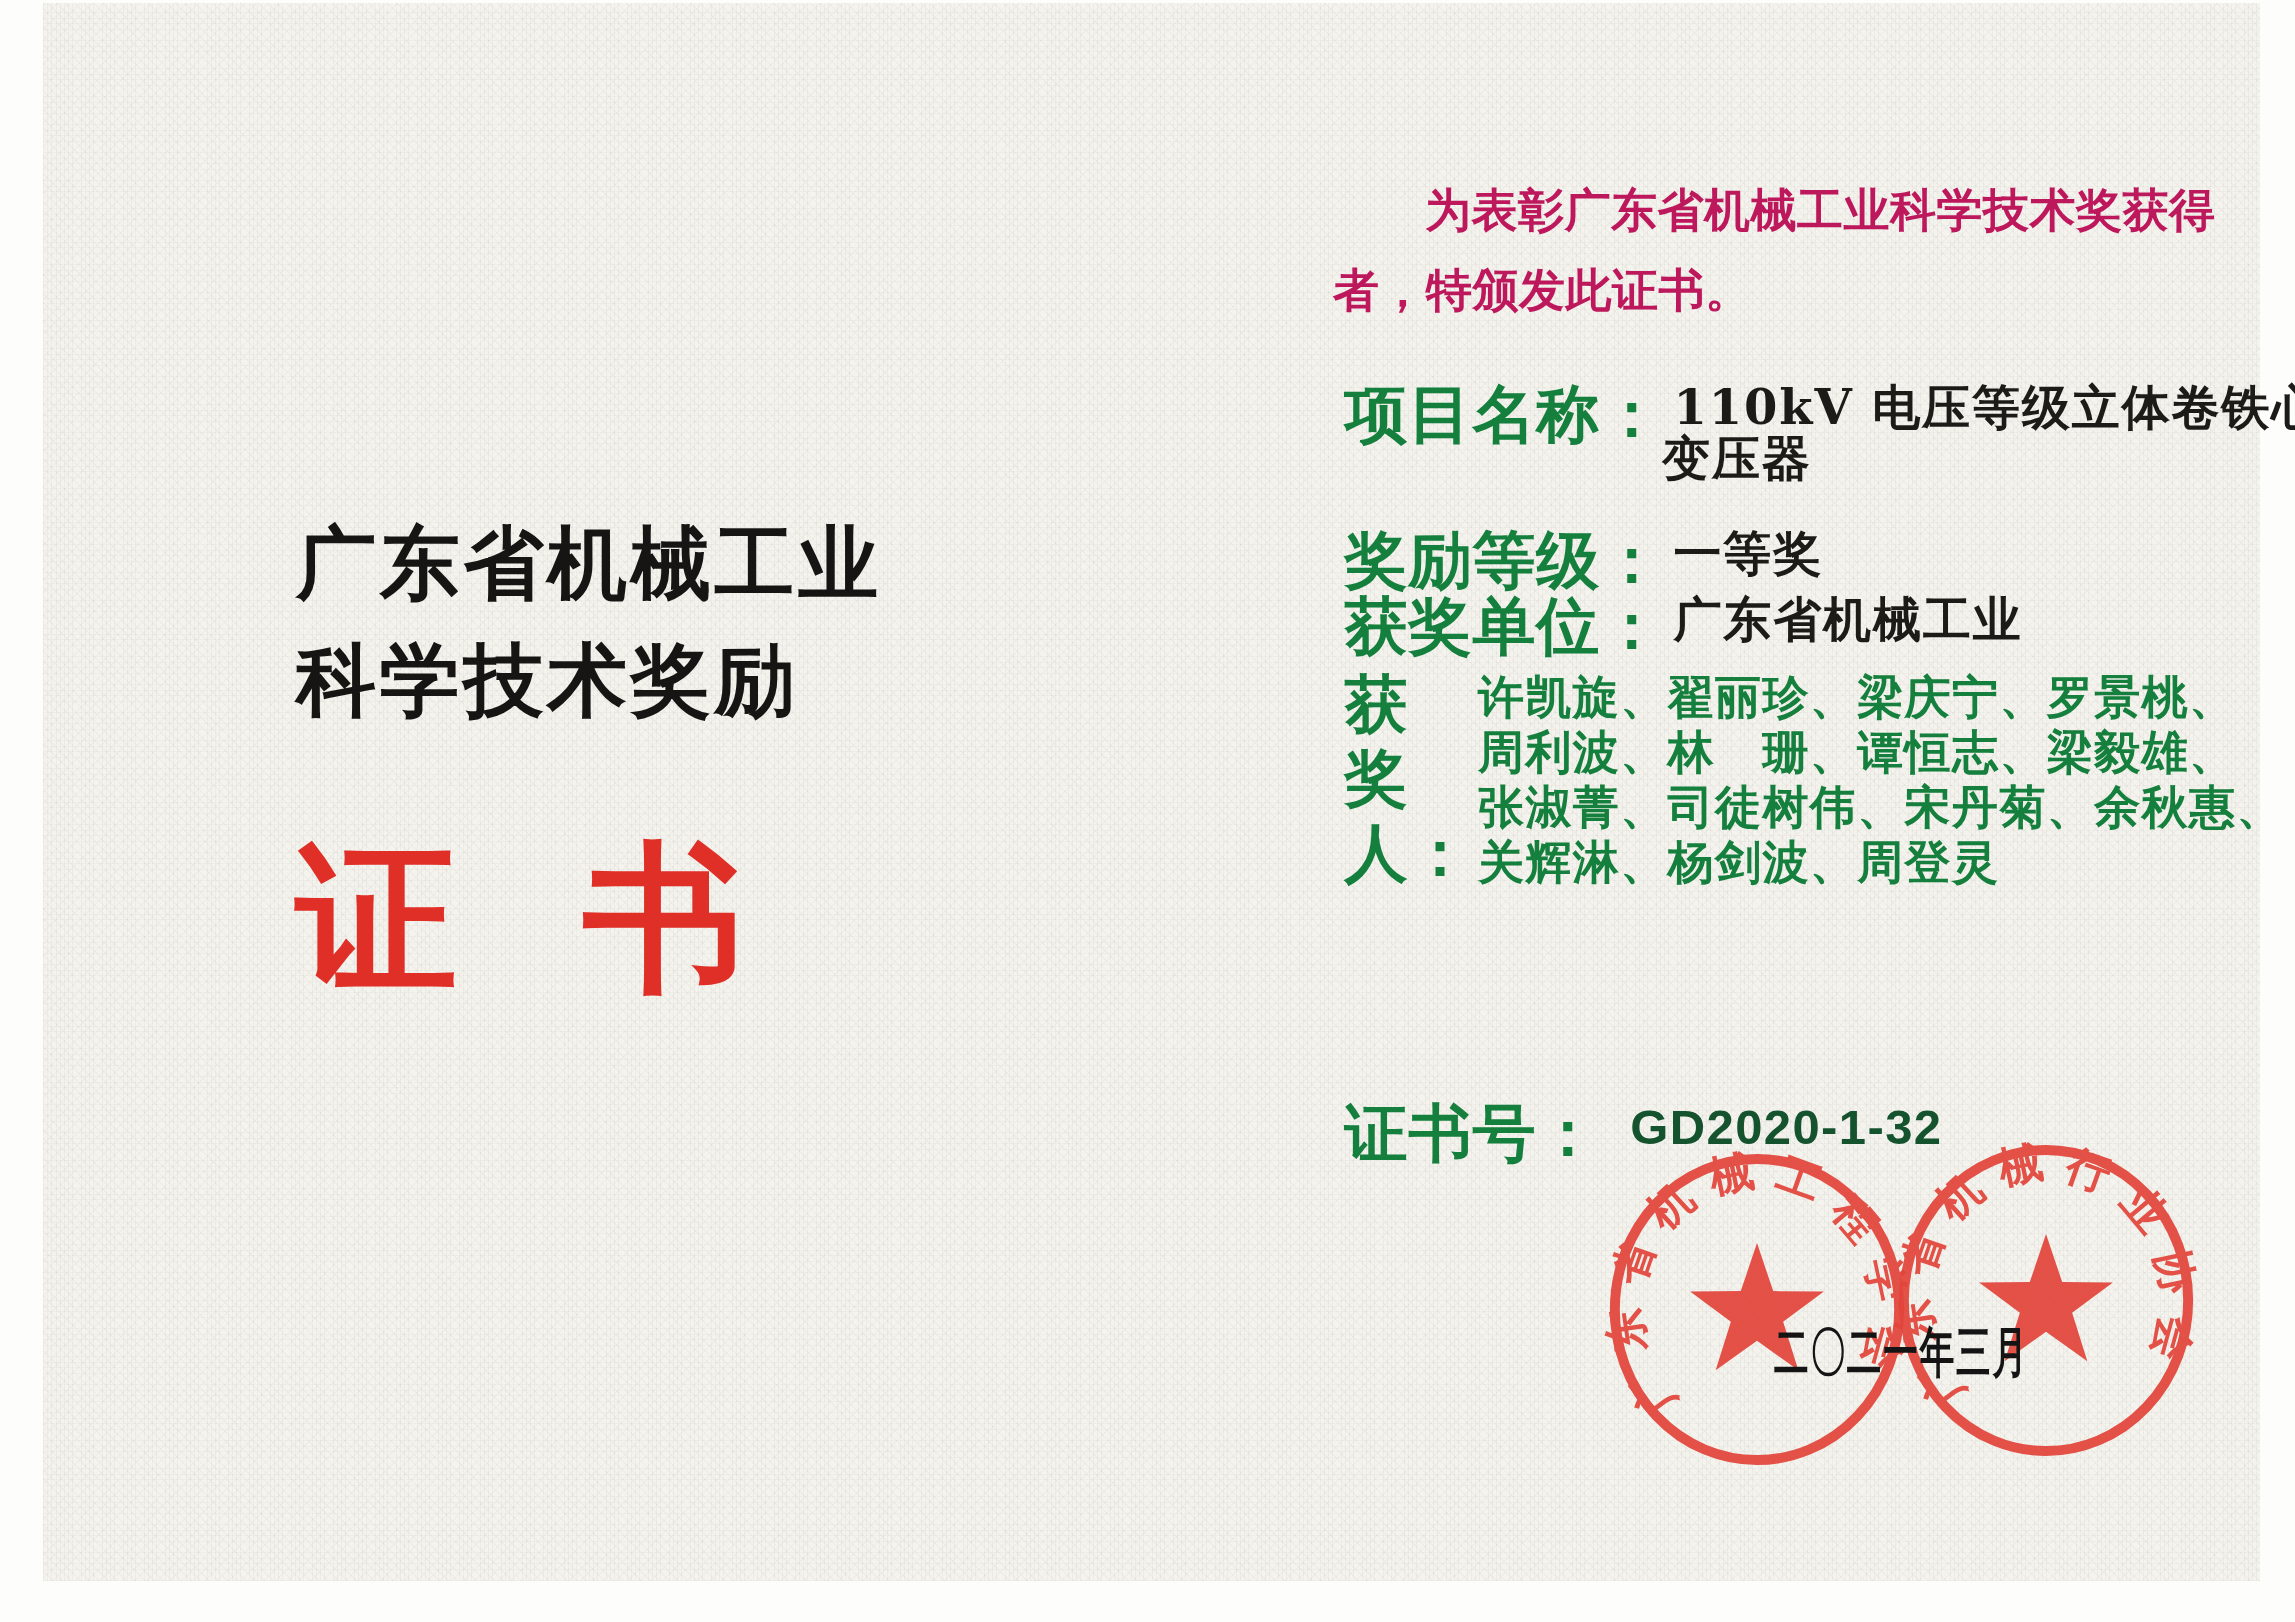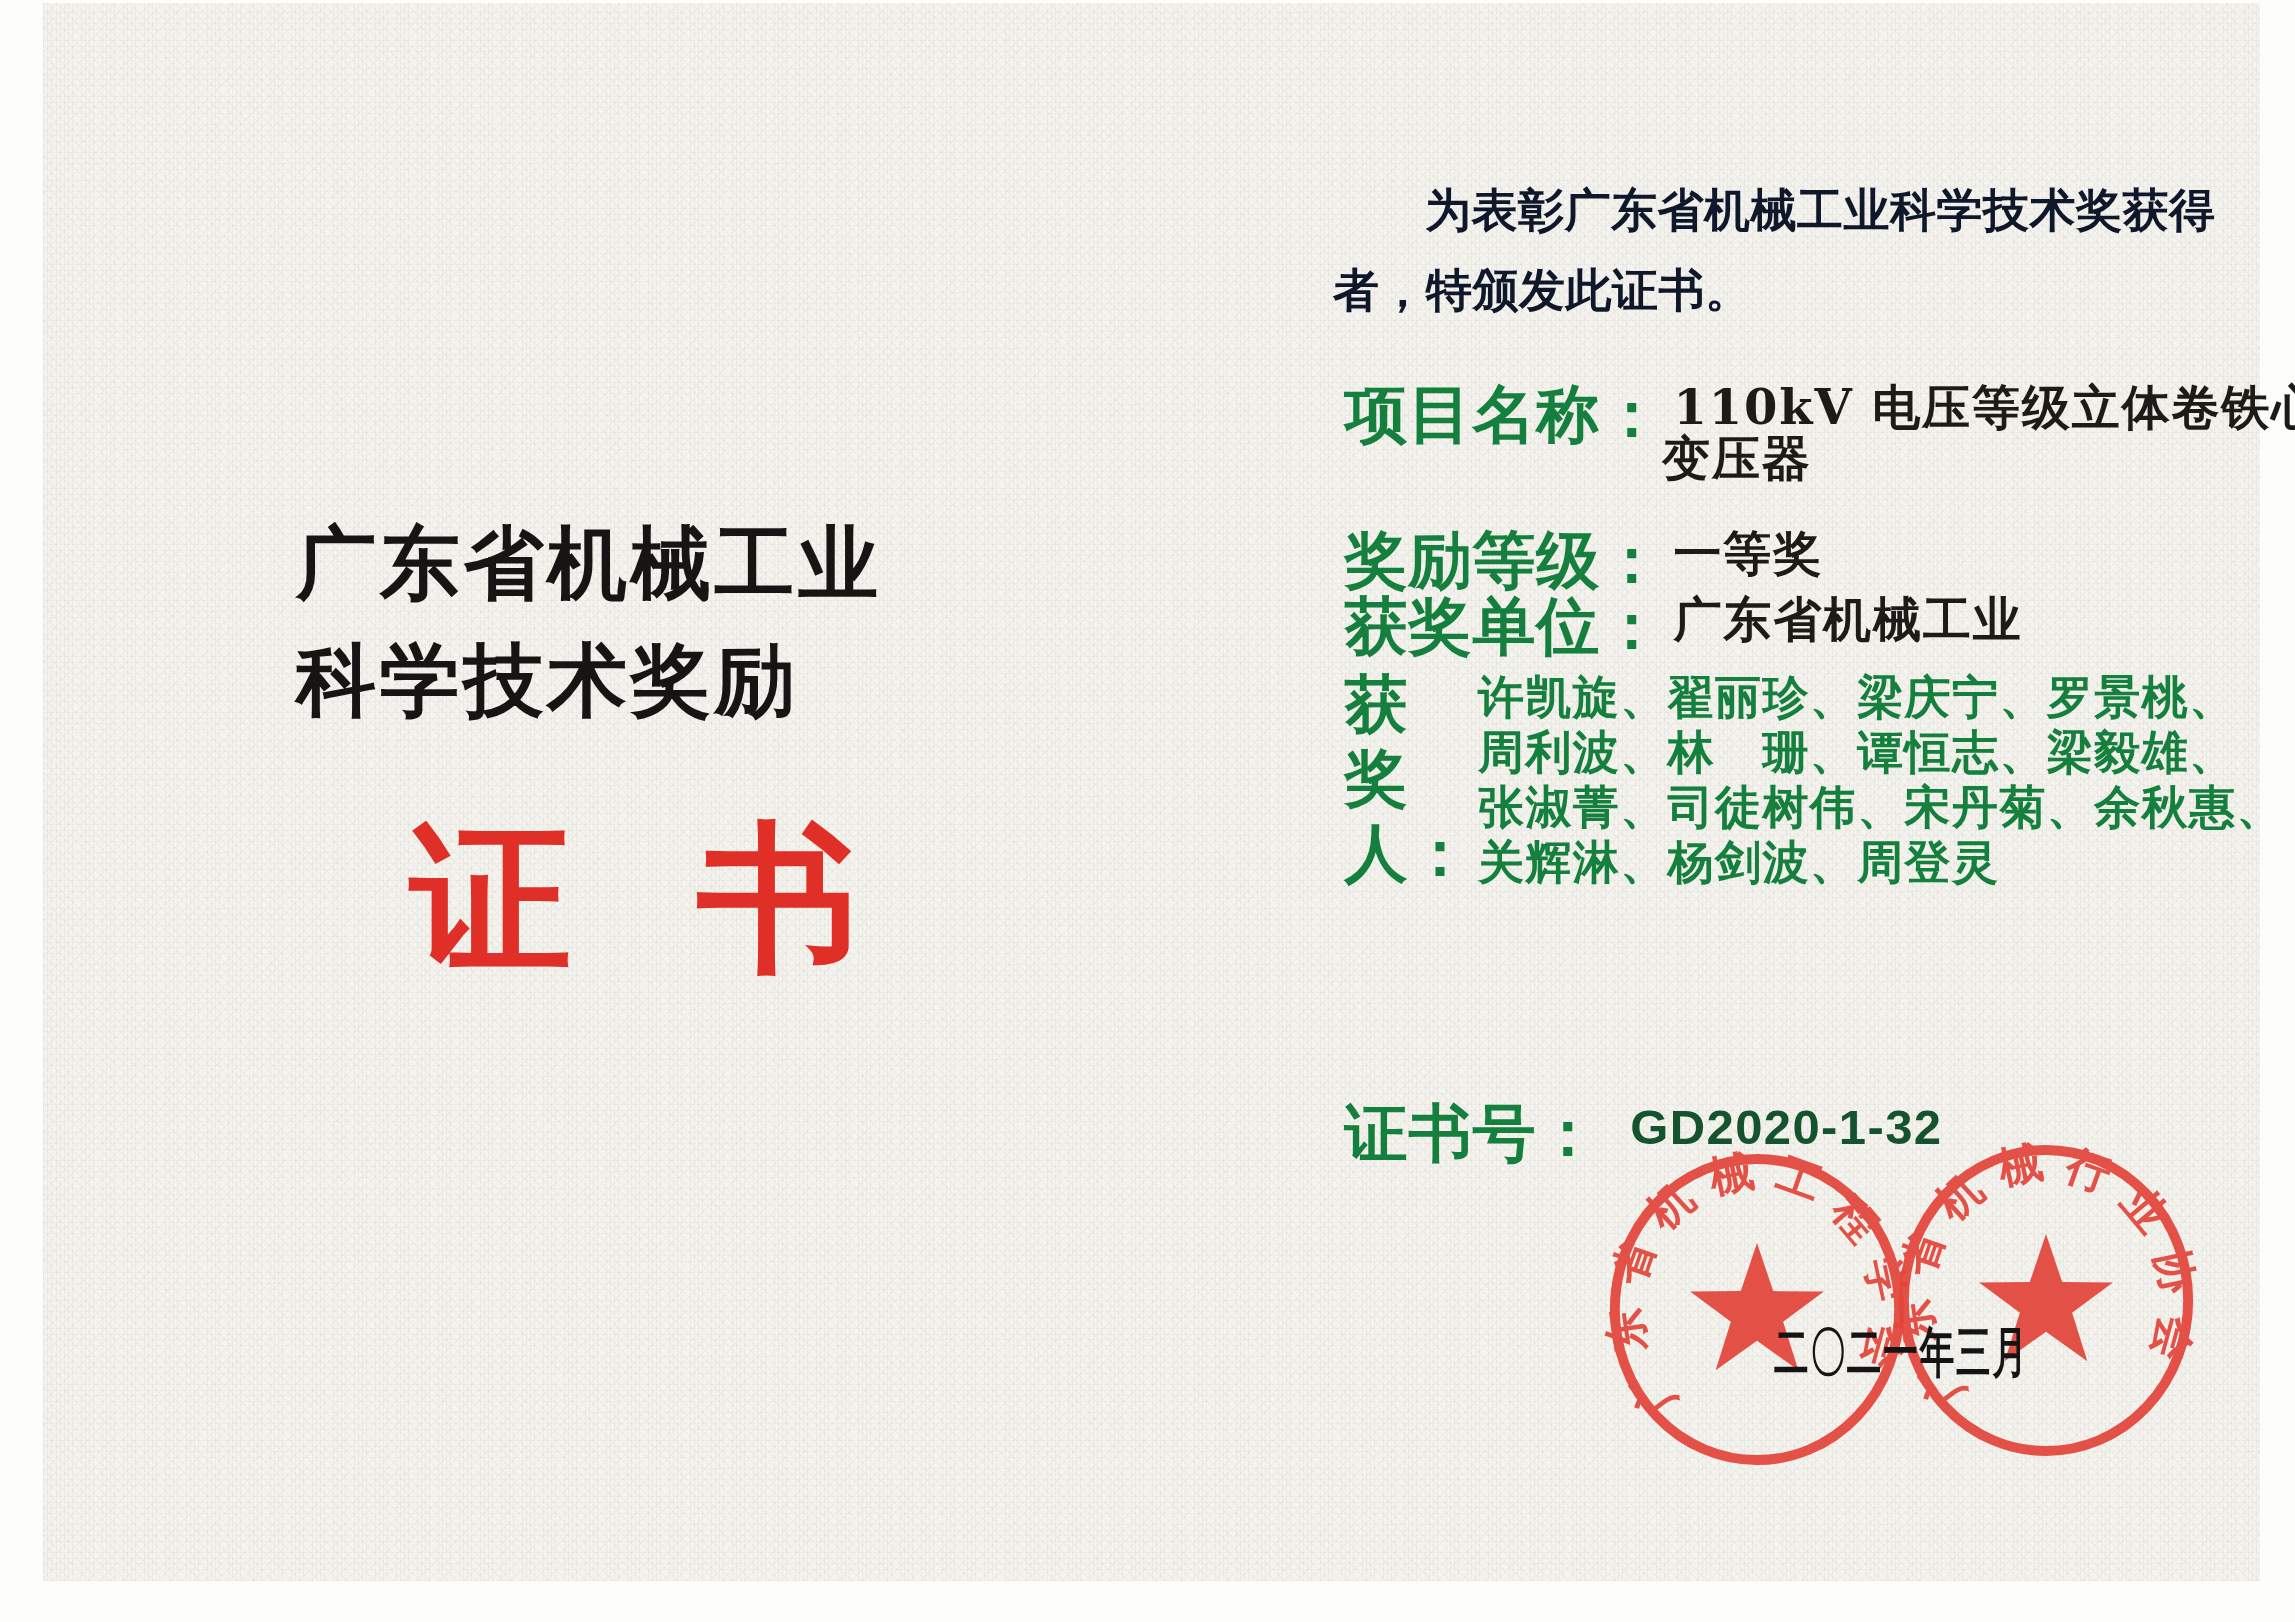--- a/index.html
+++ b/index.html
@@ -31,23 +31,23 @@
     left: 296px; top: 505px;
     width: 676px;
     font-size: 80px;
     font-weight: bold;
     letter-spacing: 3.7px;
     line-height: 117px;
     color: #171513;
   }
   .cert-word {
     position: absolute;
-    left: 296px; top: 792px;
+    left: 296px; top: 812px;
     width: 676px;
-    text-align: center;
+    text-align: left;
     font-size: 161px;
     font-weight: bold;
     color: #df2f27;
     word-spacing: 81px;
     white-space: nowrap;
   }
 
   
   .right-panel {
     position: absolute;
@@ -55,21 +55,21 @@
     width: 907px;
   }
   .intro {
     position: absolute;
     left: 0; top: 170px;
     width: 907px;
     font-size: 46px;
     font-weight: bold;
     line-height: 80px;
     letter-spacing: 0.5px;
-    color: #0f172a;
+    color: #be185d;
   }
   .intro .indent { padding-left: 92px; }
 
   .field-row {
     position: absolute;
     left: 11.6px;
     white-space: nowrap;
     line-height: 1.18;
   }
   .flabel {

